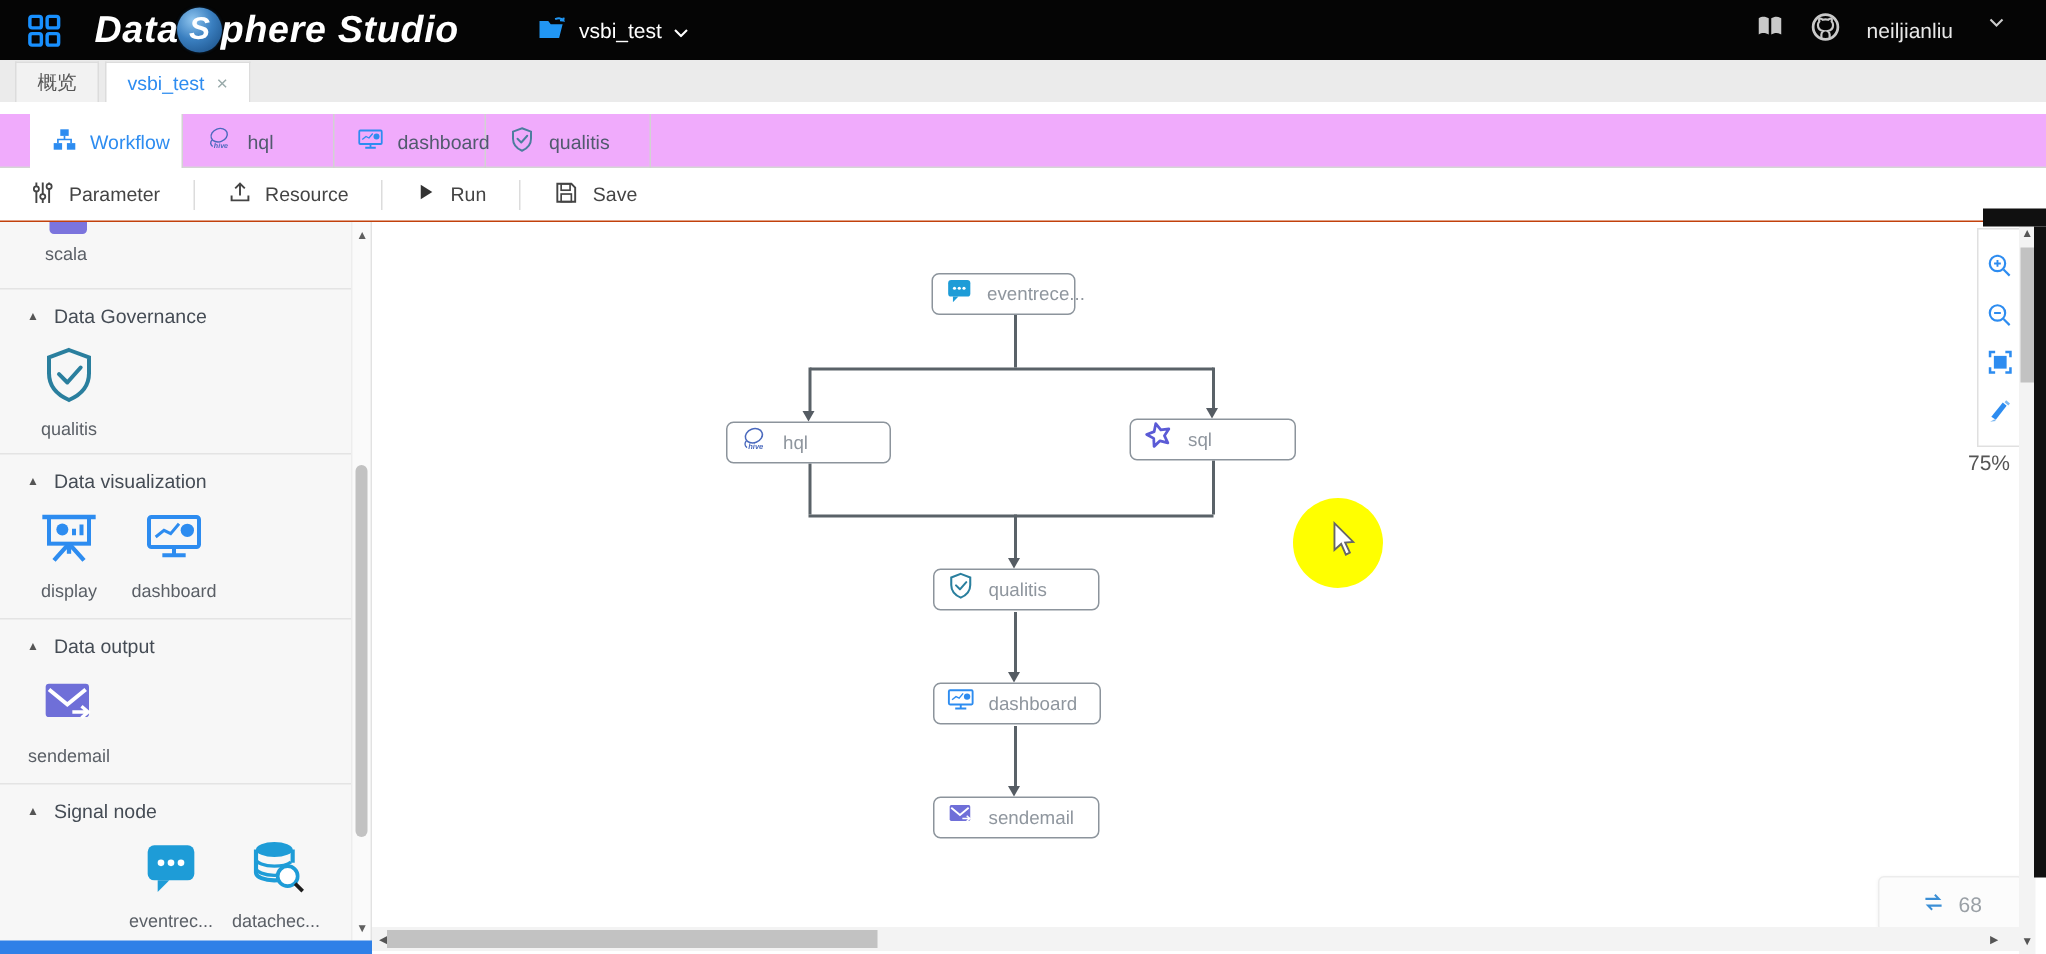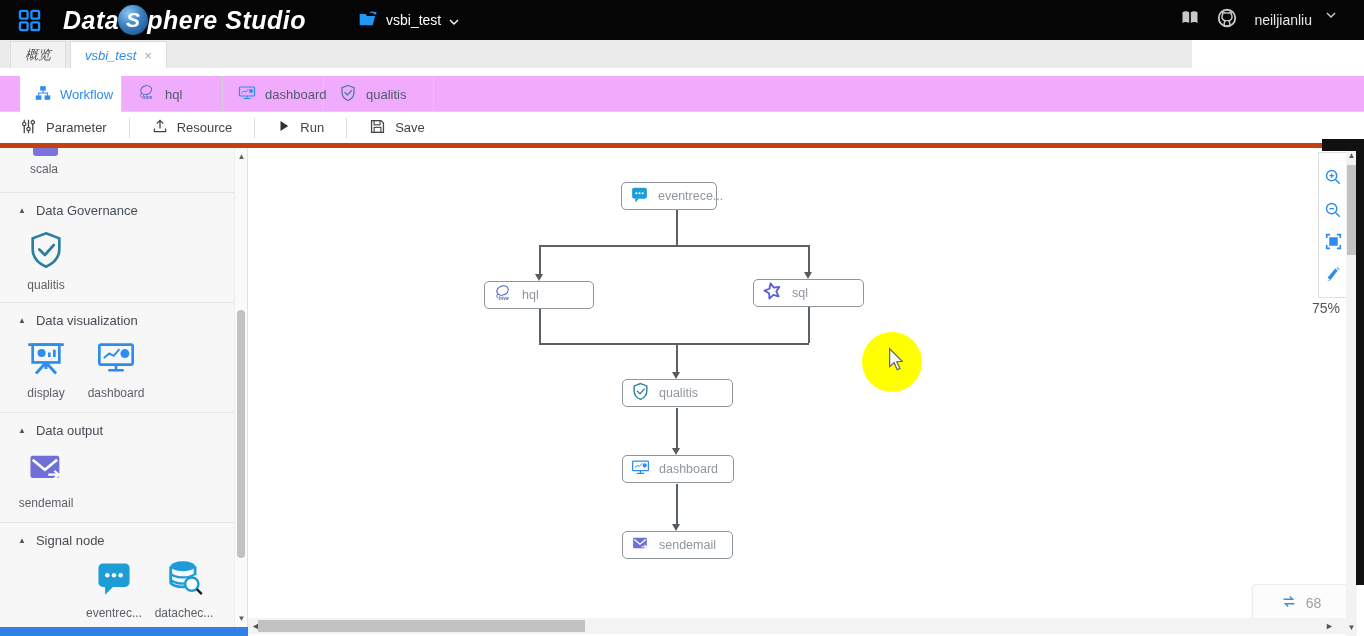--- a/index.html
+++ b/index.html
@@ -6,37 +6,37 @@
   body { font-family:"Liberation Sans", sans-serif; background:#fff; }
   .app { position:relative; width:1364px; height:636px; overflow:hidden; background:#fff; }
 
   
   .header { position:absolute; left:0; top:0; width:1364px; height:40px; background:#050505; display:flex; align-items:center; color:#fff; }
   .grid-icon { margin-left:18px; display:flex; }
   .logo { display:flex; align-items:center; margin-left:22px; font-size:25px; font-weight:bold; font-style:italic; letter-spacing:.5px; white-space:nowrap; }
   .sphere { display:inline-flex; align-items:center; justify-content:center; width:30px; height:30px; border-radius:50%; background:radial-gradient(circle at 35% 28%, #8ec4ee 0%, #3a7fc0 45%, #174a80 100%); font-size:21px; font-style:italic; margin:0 -1px; box-shadow:0 0 2px #0a2a4a; }
   .project-sel { display:flex; align-items:center; gap:8px; margin-left:52px; font-size:14px; cursor:pointer; }
   .header-right { margin-left:auto; display:flex; align-items:center; gap:16px; margin-right:28px; }
-  .username { font-size:14px; color:#e8e8e8; display:flex; align-items:flex-start; gap:14px; }
-
-  
-  .tabrow1 { position:absolute; left:0; top:40px; width:1192px; height:28px; background:#ebebeb; display:flex; align-items:flex-end;font-style:italic; }
+  .username { font-size:14px; color:#e8e8e8; display:flex; align-items:flex-start; gap:24px; }
+
+  
+  .tabrow1 { position:absolute; left:0; top:40px; width:1364px; height:28px; background:#ebebeb; display:flex; align-items:flex-end; }
   .t1tab { height:27px; display:flex; align-items:center; padding:0 14px; font-size:13px; color:#555; background:#f2f2f2; border:1px solid #dcdcdc; border-bottom:none; margin-left:10px; cursor:pointer; }
   .t1tab.active { background:#fff; color:#2d8cf0; margin-left:4px; gap:8px; }
   .t1close { color:#9aa; font-size:13px; cursor:pointer; }
   .whiteband { position:absolute; left:0; top:68px; width:1364px; height:8px; background:#fff; }
 
   
   .tabrow2 { position:absolute; left:0; top:76px; width:1364px; height:36px; background:#f0abfc; border-bottom:1px solid #d5d5d5; display:flex; }
   .t2tab { width:101px; height:36px; display:flex; align-items:center; padding-left:15px; gap:9px; font-size:13px; color:#515a6e; border-right:1px solid #d2d2d2; cursor:pointer; }
   .t2tab.active { background:#fff; color:#2d8cf0; width:102px; }
   .dirty-dot { width:11px; height:11px; border-radius:50%; background:#2d8cf0; margin-left:2px; }
 
   
-  .toolbar { position:absolute; left:0; top:112px; width:1364px; height:36px; background:#fff; border-bottom:5px solid #c2410c; display:flex; align-items:center; font-size:13px; color:#444; }
+  .toolbar { position:absolute; left:0; top:112px; width:1364px; height:36px; background:#fff; border-bottom:1px solid #c2410c; display:flex; align-items:center; font-size:13px; color:#444; }
   .tool-item { display:flex; align-items:center; gap:9px; padding:0 22px; cursor:pointer; height:100%; }
   .tool-div { width:1px; height:20px; background:#dcdcdc; }
 
   
   .sidebar { position:absolute; left:0; top:148px; width:248px; height:488px; background:#f7f7f7; border-right:1px solid #e2e2e2; overflow:hidden; }
   .side-divider { position:absolute; left:0; width:234px; height:1px; background:#e4e4e4; }
   .sec-header { position:absolute; left:18px; display:flex; align-items:center; gap:10px; font-size:13px; color:#454c55; cursor:pointer; }
   .sec-arrow { font-size:8px; color:#555; }
   .side-item { position:absolute; width:72px; display:flex; flex-direction:column; align-items:center; gap:4px; cursor:grab; }
   .side-item .lbl { font-size:12px; color:#5a5f66; white-space:nowrap; }

